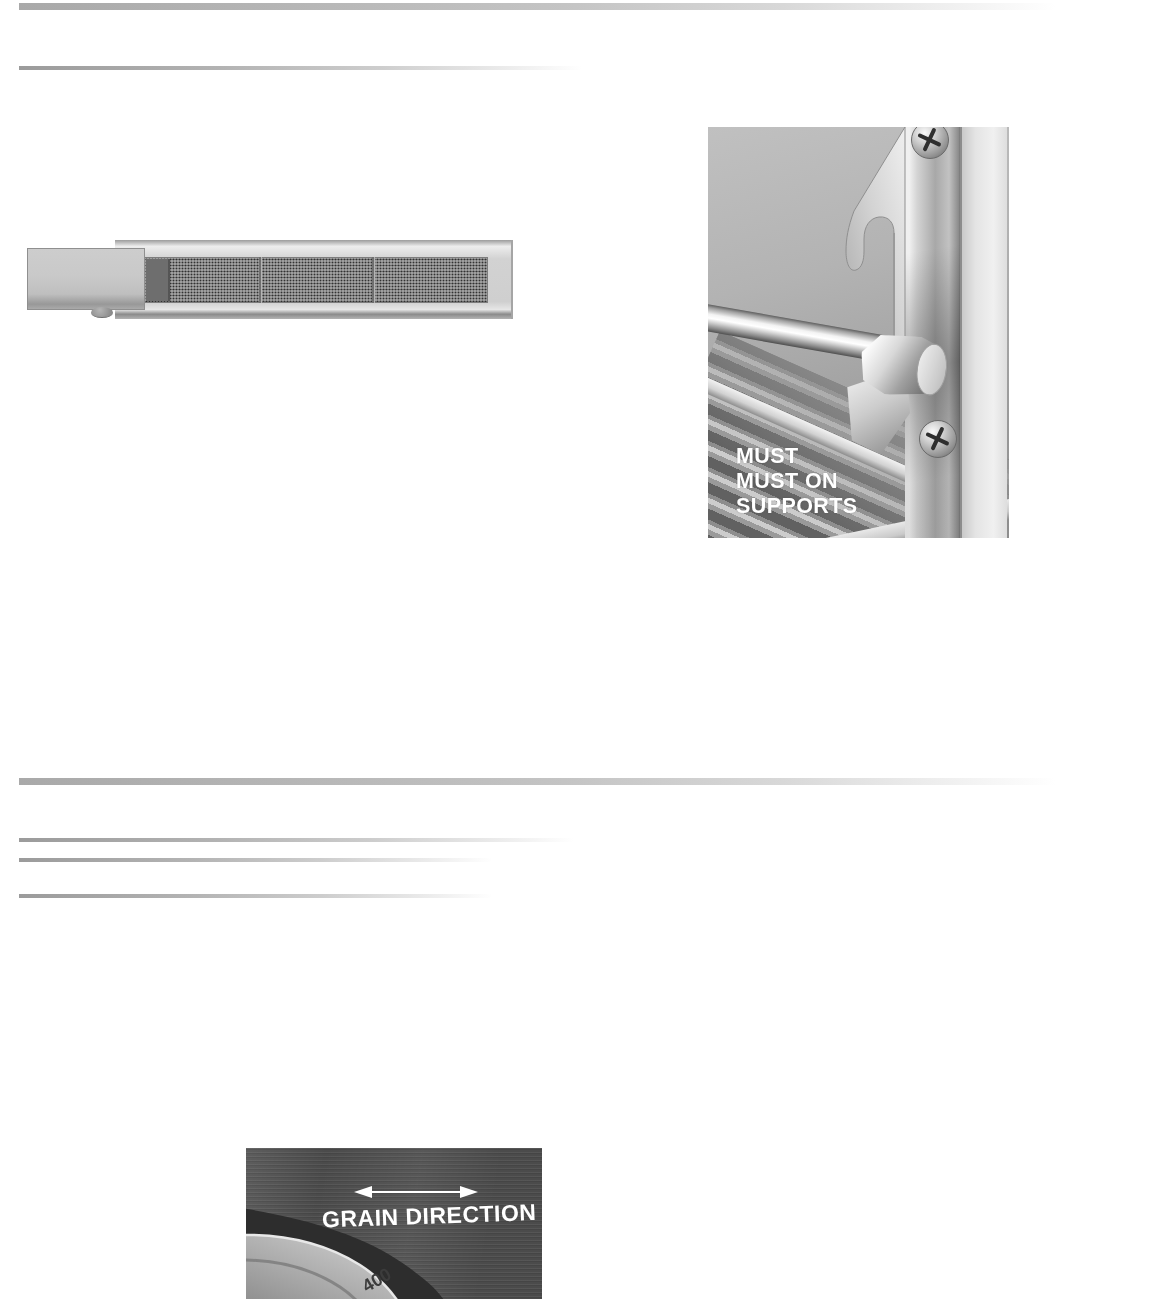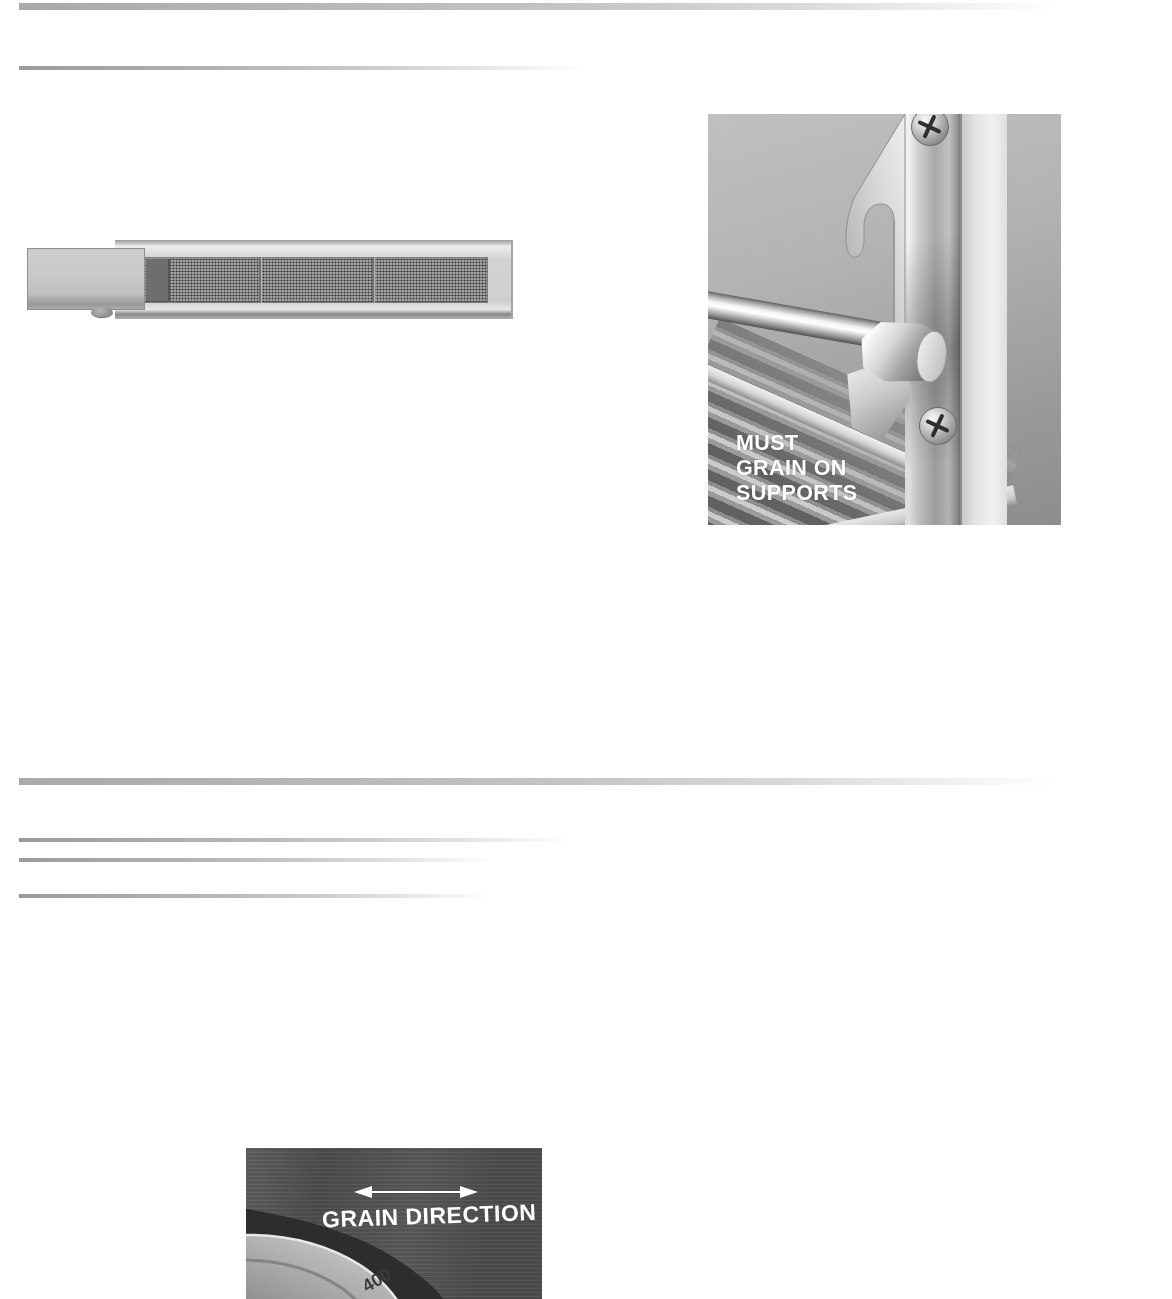--- a/index.html
+++ b/index.html
@@ -22,21 +22,21 @@
     background-size:3px 3px,100% 100%;border:1px solid #7d7d7d;box-sizing:border-box;}
   .mesh-div{top:19px;width:2px;height:46px;background:#6f6f6f;box-shadow:1px 0 0 #b5b5b5;}
   .mesh-dark{left:119px;top:21px;width:22px;height:42px;background:#6e6e6e;border-right:2px solid #555;}
   .burner-box{left:0;top:10px;width:118px;height:62px;
     background:linear-gradient(180deg,#cdcdcd 0%,#c9c9c9 45%,#bfbfbf 75%,#989898 92%,#aaaaaa 100%);
     border:1px solid #8f8f8f;box-sizing:border-box;}
   .burner-bump{left:64px;top:69px;width:22px;height:10px;border-radius:50%;
     background:radial-gradient(circle at 40% 30%,#b5b5b5,#8a8a8a 80%);border-bottom:1px solid #6f6f6f;}
 
   
-  #fig-supports{left:708px;top:114px;width:353px;height:411px;overflow:hidden;
+  #fig-supports{left:708px;top:127px;width:301px;height:411px;overflow:hidden;
     background:linear-gradient(165deg,#c0c0c0 0%,#b3b3b3 35%,#a7a7a7 55%,#989898 78%,#8d8d8d 100%);}
   .grates{left:-45px;top:262px;width:330px;height:210px;transform:rotate(24deg);
     background:repeating-linear-gradient(0deg,#cccccc 0 5px,#8d8d8d 5px 9px,#616161 9px 19px,#9a9a9a 19px 24px);}
   .grates-fade{position:absolute;inset:0;background:linear-gradient(195deg,rgba(154,154,154,.95) 0%,rgba(154,154,154,.45) 35%,rgba(154,154,154,0) 62%);}
   .rail-upper{left:-25px;top:296px;width:250px;height:15px;transform:rotate(24deg);
     background:linear-gradient(180deg,#f2f2f2 0,#d2d2d2 55%,#8d8d8d 100%);border-radius:3px;}
   .rail-lower{left:50px;top:398px;width:260px;height:20px;transform:rotate(-12deg);
     background:linear-gradient(180deg,#e9e9e9 0,#cacaca 60%,#909090 100%);}
   .strip-col{left:197px;top:0;width:55px;height:411px;
     background:linear-gradient(to right,#f0f0f0 0 8%,#d4d4d4 22%,#a8a8a8 55%,#c2c2c2 80%,#8a8a8a 98%,#757575 100%);}
@@ -131,21 +131,21 @@
     <div class="abs support-tab"></div>
     <div class="abs hex-bolt">
       <div class="hex-body"></div>
       <div class="hex-face"></div>
     </div>
     <div class="abs screw" style="left:203px;top:-6px;"></div>
     <div class="abs screw" style="left:211px;top:293px;"></div>
 
     <div class="abs photo-caption">
       <div>MUST</div>
-      <div>GRAIN ON</div>
+      <div>MUST ON</div>
       <div>SUPPORTS</div>
     </div>
   </div>
 
   <div id="fig-grain" class="abs">
     <div class="brush"></div>
 
     <svg class="abs" style="left:0;top:0;" width="296" height="151" viewBox="0 0 296 151">
       <defs>
         <linearGradient id="faceGrad" x1="1" y1="0" x2="0" y2="1">

